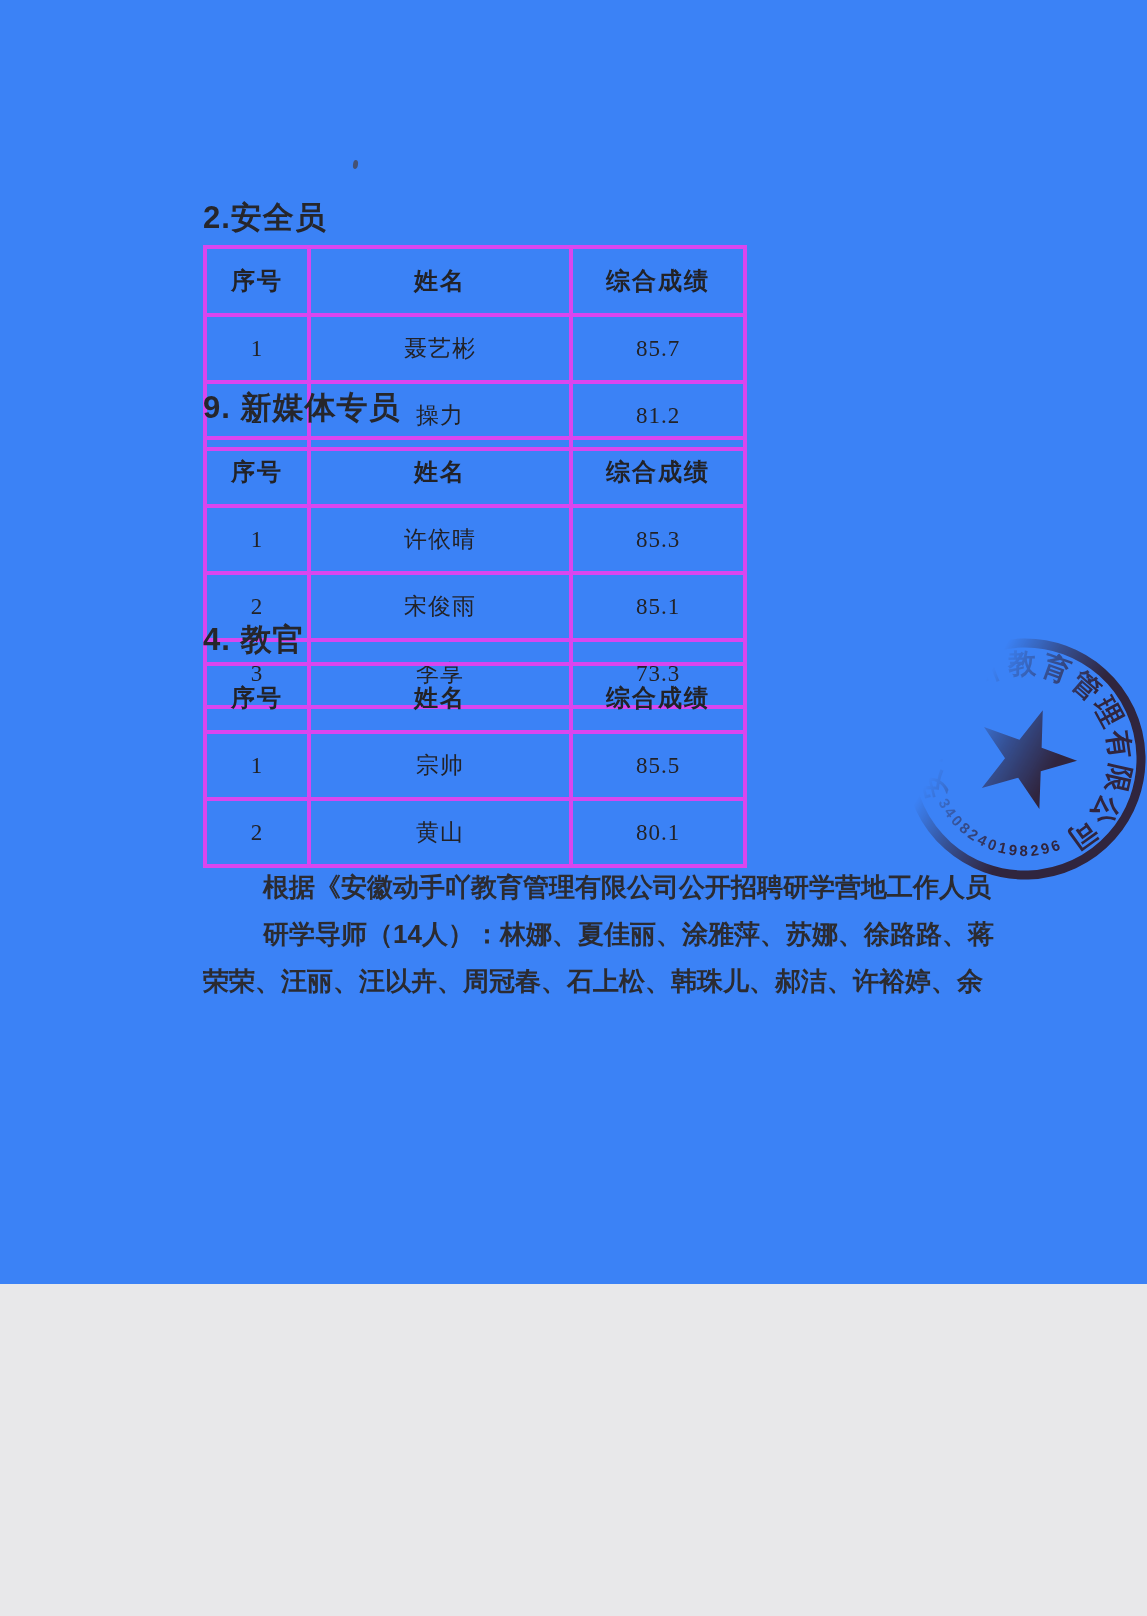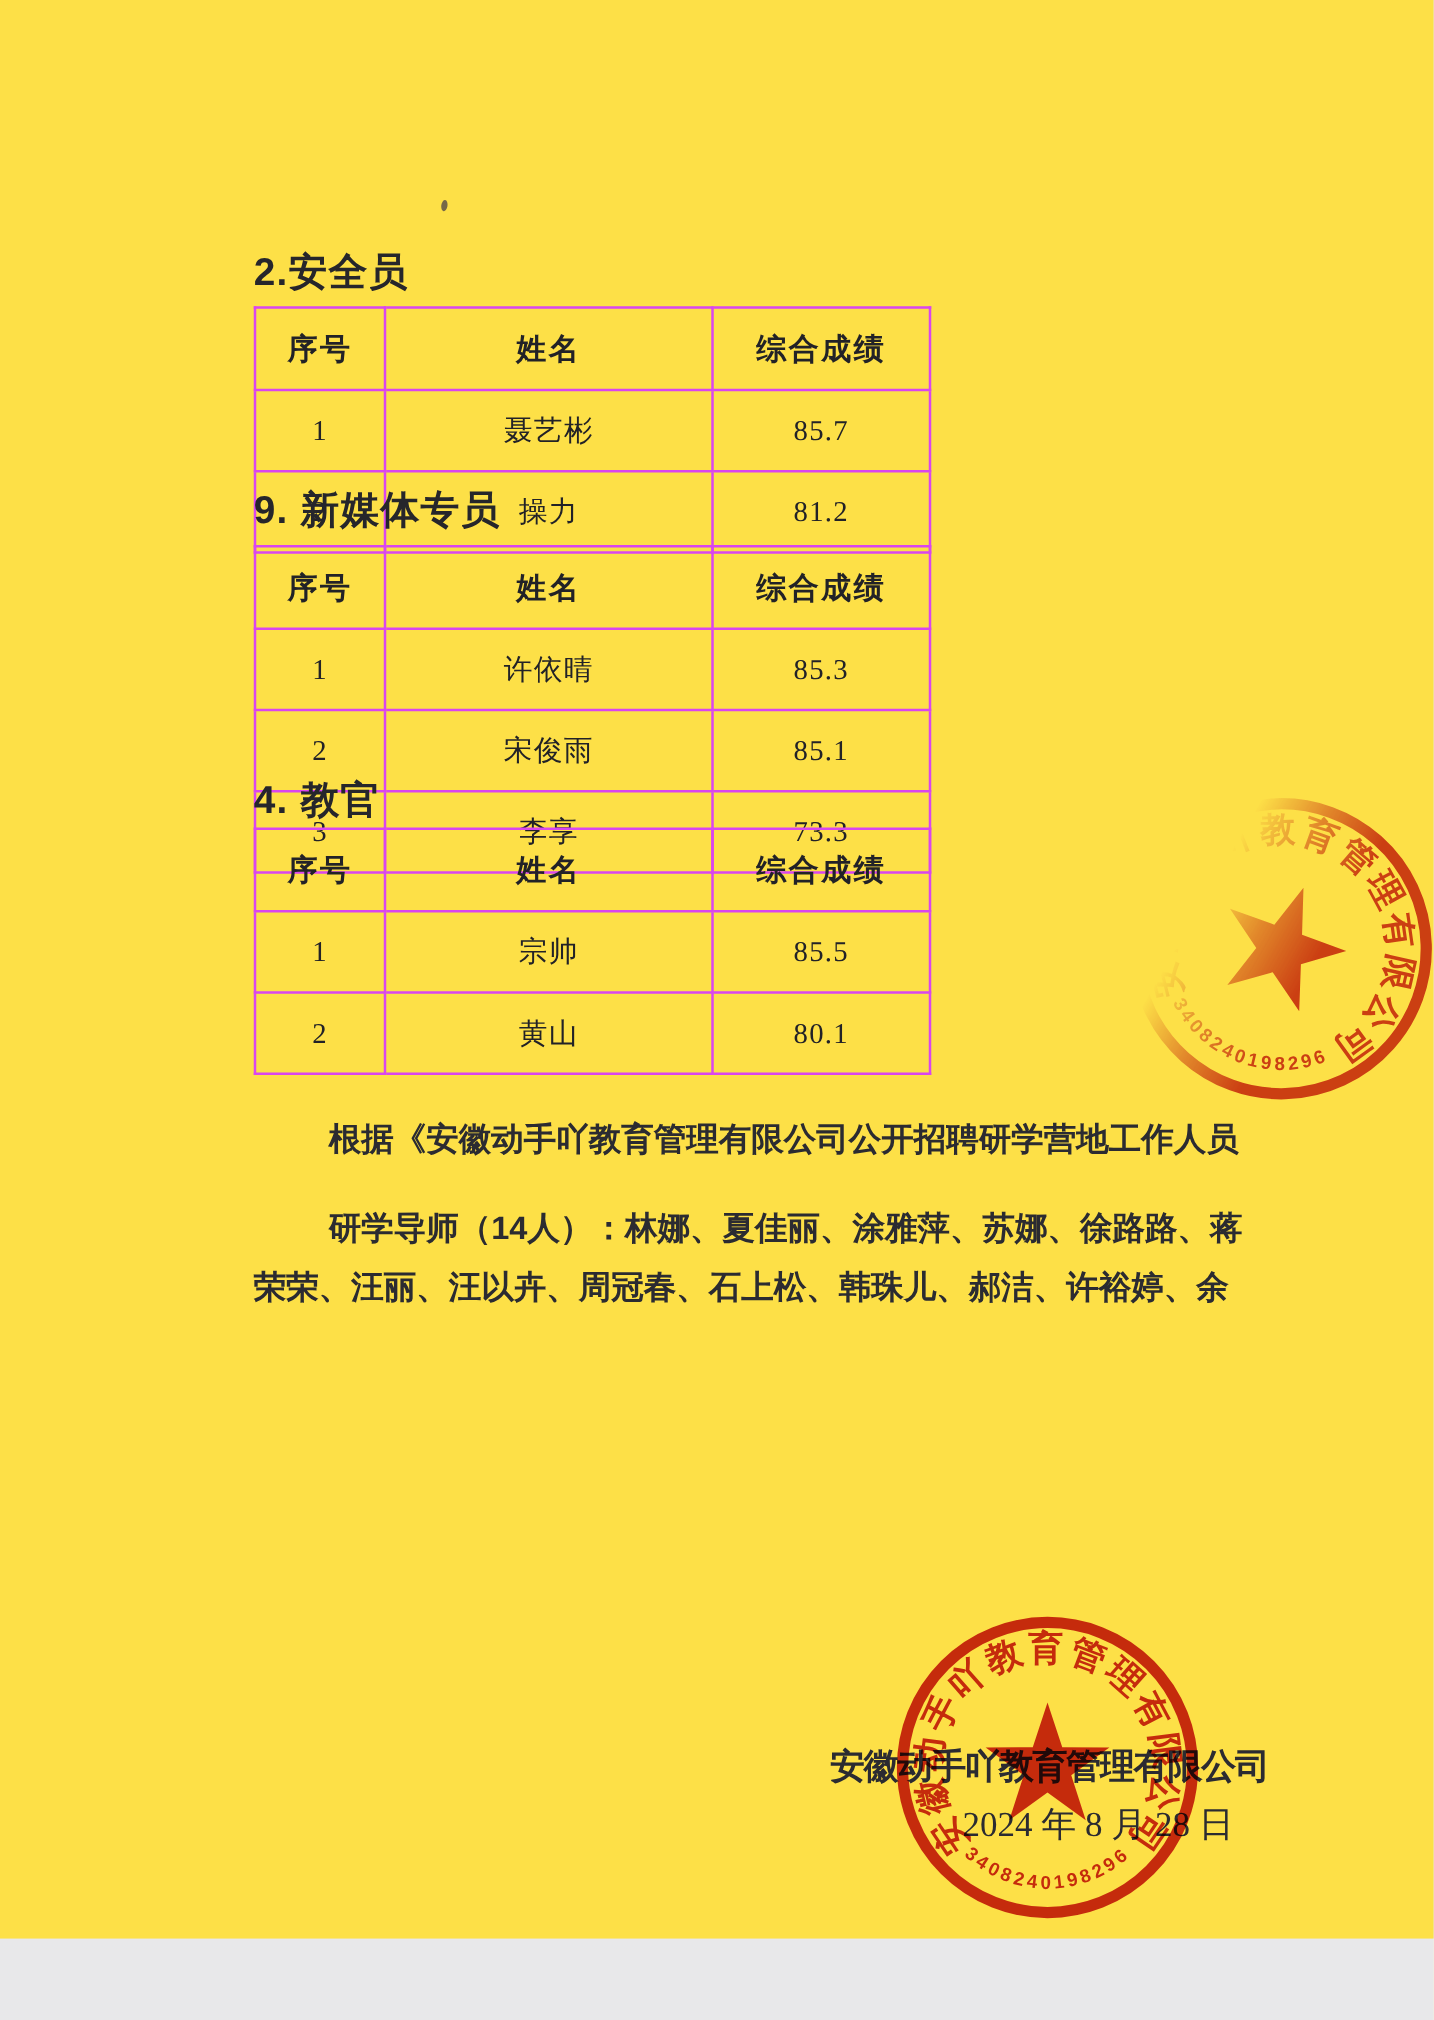--- a/index.html
+++ b/index.html
@@ -1,39 +1,39 @@
 <!DOCTYPE html>
 <html><head>
 <meta charset="utf-8">
 <style>
   html,body{margin:0;padding:0;background:#e8e8ea;}
   .page{
-    position:relative;width:1147px;height:1551px;margin:0 auto;
-    background:#fde047;overflow:hidden;
+    position:relative;width:1147px;height:1284px;margin:0 auto;
+    background:#3b82f6;overflow:hidden;
     font-family:"Liberation Sans","DejaVu Sans",sans-serif;
     color:#29292e;
   }
   .speck{position:absolute;left:353px;top:160px;width:5px;height:9px;background:#4a4248;border-radius:50%;opacity:.75;transform:rotate(8deg);}
 
   
   .sec-h{position:absolute;left:203px;font-size:31px;font-weight:700;letter-spacing:1px;line-height:36px;color:#26262b;}
 
   
   table.tbl{position:absolute;left:203px;border-collapse:collapse;table-layout:fixed;
     font-family:"Liberation Serif","DejaVu Serif",serif;color:#222227;}
-  table.tbl td,table.tbl th{border:2px solid #d946ef;text-align:center;vertical-align:middle;padding:16px;}
+  table.tbl td,table.tbl th{border:4px solid #d946ef;text-align:center;vertical-align:middle;padding:16px;}
   table.tbl th{font-size:24px;font-weight:700;letter-spacing:2px;}
   table.tbl td{font-size:23px;font-weight:500;letter-spacing:1px;}
   col.c1{width:104px;}col.c2{width:262px;}col.c3{width:174px;}
 
   
   .bodytext{position:absolute;left:203px;top:864px;width:810px;font-size:26px;font-weight:600;
     color:#2b2b31;letter-spacing:0px;}
   .bodytext .ln{height:47px;line-height:47px;white-space:nowrap;}
-  .bodytext .ind{padding-left:60px;margin-top:24px;}
+  .bodytext .ind{padding-left:60px;}
   .bodytext .gap{margin-top:6px;}
   .bodytext .strong{font-weight:700;}
 
   
   .sig-company{position:absolute;left:664px;top:1394px;font-size:28px;font-weight:600;
     letter-spacing:-1px;color:#2b2b31;white-space:nowrap;}
   .sig-date{position:absolute;left:770px;top:1441px;font-size:28px;font-weight:500;
     font-family:"Liberation Serif","DejaVu Serif",serif;color:#2b2b31;white-space:nowrap;}
 
   

